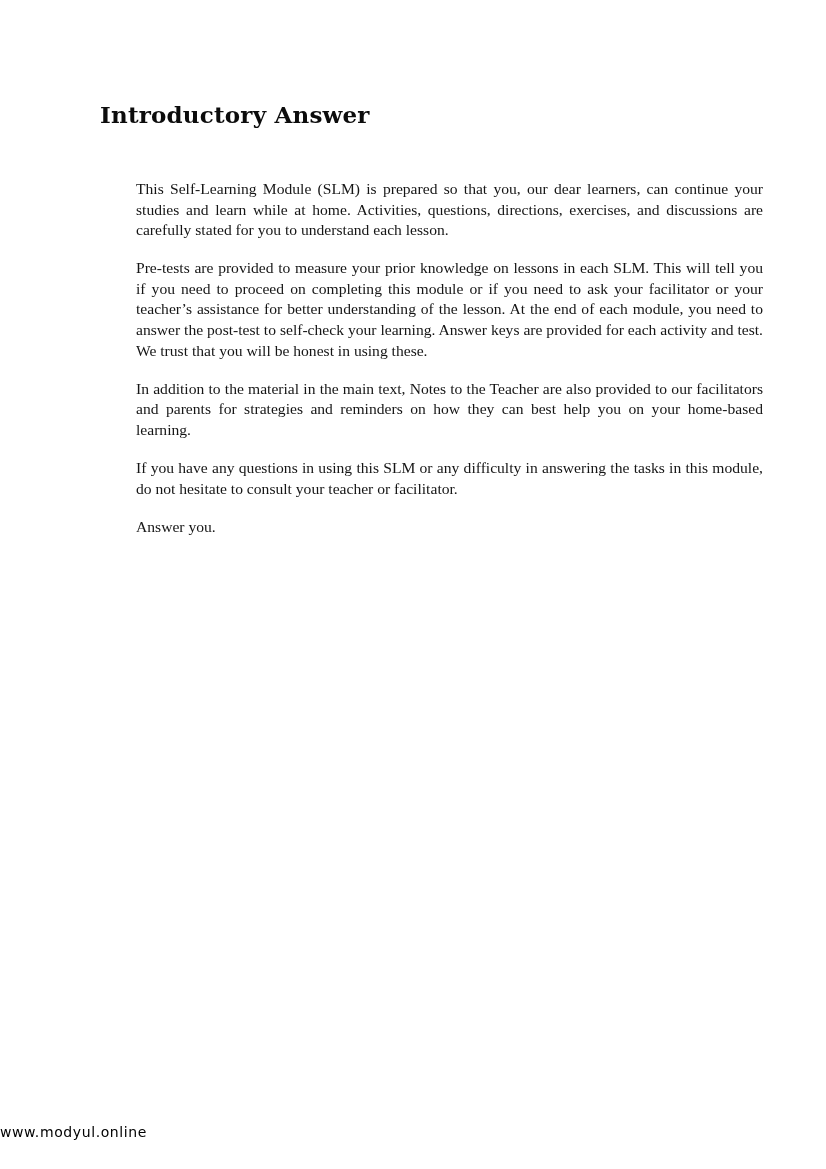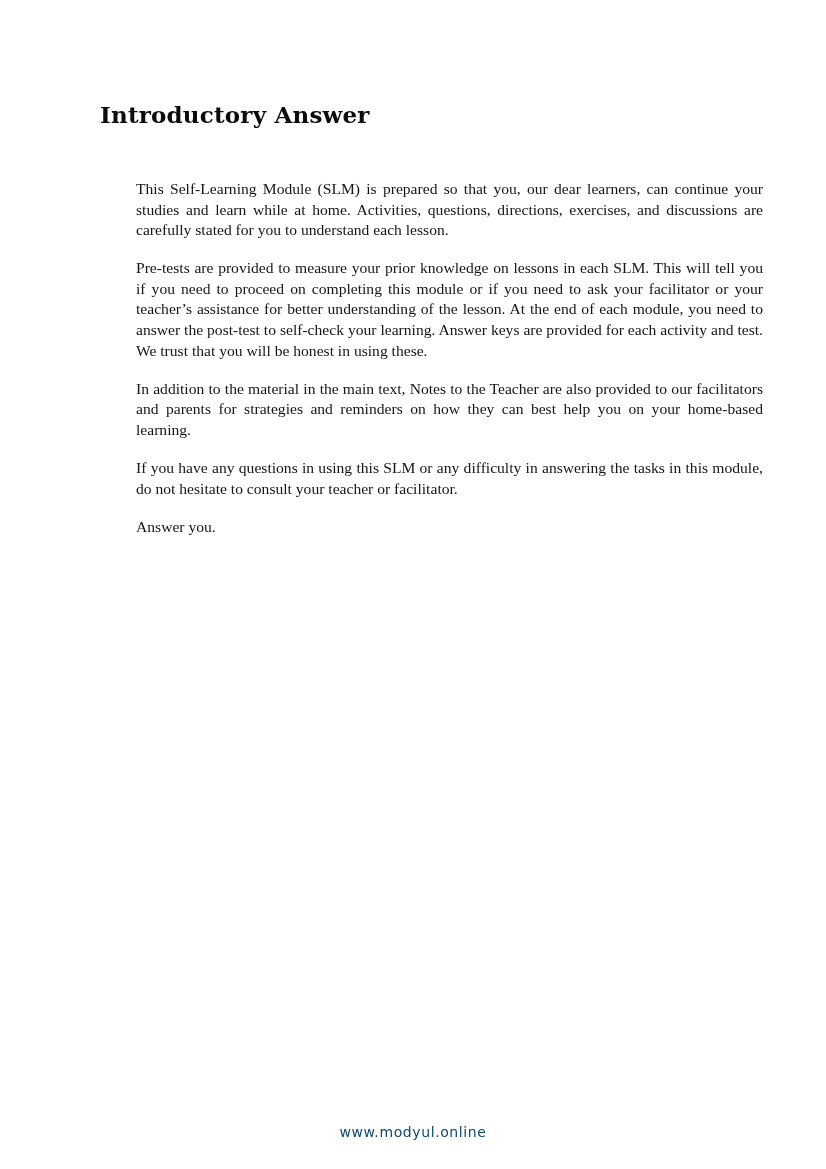--- a/index.html
+++ b/index.html
@@ -46,25 +46,24 @@
       font-size: 15.6px;
       line-height: 20.6px;
       text-align: justify;
       color: #151515;
     }
     .watermark {
       position: absolute;
       left: 0;
       width: 826px;
       top: 1124px;
-      text-align: center;
       font-family: "DejaVu Sans", sans-serif;
       font-size: 14px;
       letter-spacing: 0.6px;
-      color: #0c4a6e;
+      color: #000000;
     }
   </style>
 </head>
 <body>
 
 <div class="page">
   <h1 class="title">Introductory Answer</h1>
 
   <div class="body-text">
     <p class="para">This Self-Learning Module (SLM) is prepared so that you, our dear learners, can continue your studies and learn while at home.  Activities, questions, directions, exercises, and discussions are carefully stated for you to understand each lesson.</p>

